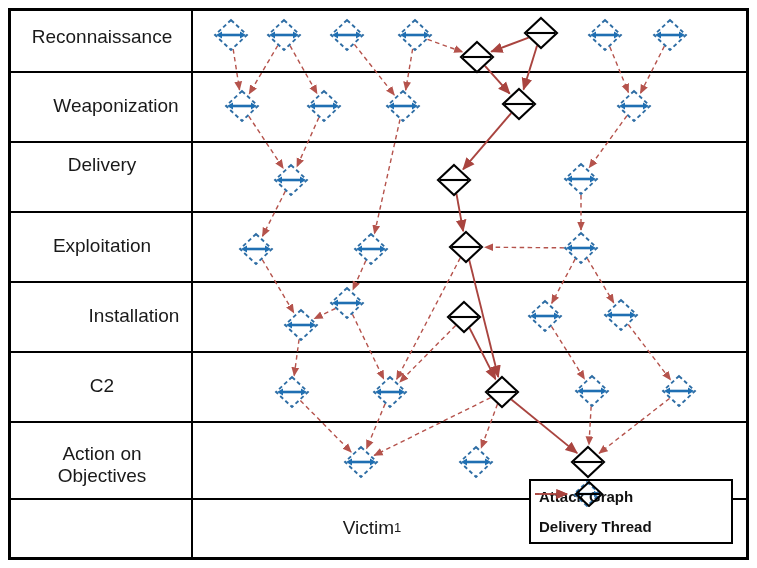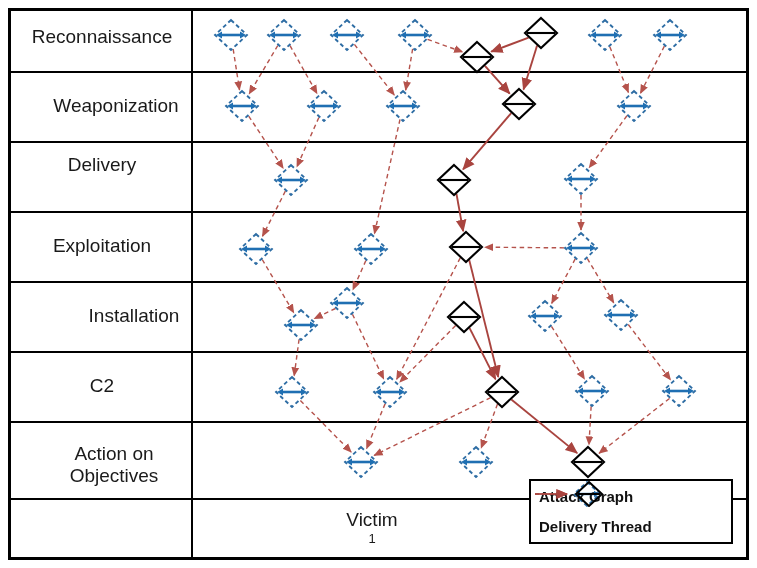--- a/index.html
+++ b/index.html
@@ -6,21 +6,21 @@
   body{font-family:"Liberation Sans",sans-serif;}
   #page{position:relative;width:757px;height:568px;background:#fff;overflow:hidden;}
   #frame{position:absolute;left:8px;top:8px;width:741px;height:552px;border:3px solid #000;box-sizing:border-box;}
   #labelcol{position:absolute;left:0;top:0;width:182px;height:100%;border-right:2px solid #000;box-sizing:border-box;}
   .rowline{position:absolute;left:0;width:100%;height:0;border-top:2px solid #000;}
   .rowlabel{position:absolute;left:0;width:182px;display:flex;align-items:center;justify-content:center;
             text-align:center;font-size:19px;color:#1a1a1a;line-height:1.18;}
   #graph{position:absolute;left:182px;top:0;right:0;bottom:0;}
   svg{position:absolute;left:0;top:0;}
   #victim{position:absolute;left:182px;top:495px;width:380px;height:65px;display:flex;align-items:center;
-          justify-content:center;font-size:19px;color:#1a1a1a;flex-direction:column;}
+          justify-content:center;font-size:19px;color:#1a1a1a;}
   #victim .sub{font-size:13px;vertical-align:-4px;}
   #legend{position:absolute;left:529px;top:479px;width:204px;height:65px;border:2px solid #000;
           background:#fff;box-sizing:border-box;display:flex;flex-direction:column;}
   .legrow{flex:1;display:flex;align-items:center;padding:0 8px;}
   .legtext{font-size:15px;font-weight:bold;color:#111;white-space:nowrap;}
   .legart{margin-left:auto;display:flex;align-items:center;}
 </style>
 </head>
 <body>
 
@@ -38,21 +38,21 @@
         <div class="rowline" style="top: 410px;"></div>
         <div class="rowline" style="top: 487px;"></div>
       </div>
     <div id="rowlabels">
         <div class="rowlabel" style="top: 0px; height: 52px;">Reconnaissance</div>
         <div class="rowlabel" style="top: 60px; height: 70px; padding-left: 14px;">Weaponization</div>
         <div class="rowlabel" style="top: 130px; height: 49px;">Delivery</div>
         <div class="rowlabel" style="top: 200px; height: 70px;">Exploitation</div>
         <div class="rowlabel" style="top: 270px; height: 70px; margin-left: 32px;">Installation</div>
         <div class="rowlabel" style="top: 340px; height: 70px;">C2</div>
-        <div class="rowlabel" style="top: 410px; height: 88px; padding-left: 12px;">Action on<br>Objectives</div>
+        <div class="rowlabel" style="top: 410px; height: 88px;">Action on<br>Objectives</div>
         <div class="rowlabel" style="top: 487px; height: 65px;"></div>
       </div>
 
     <div id="graph">
       <svg id="svg" width="556" height="548">
         <defs>
           <marker id="ah-d" markerWidth="7" markerHeight="7" refX="6" refY="3.2" orient="auto">
             <path d="M0,0.4 L6.6,3.2 L0,6 z" fill="#B5534C"></path>
           </marker>
           <marker id="ah-s" markerWidth="7" markerHeight="7" refX="6" refY="3.2" orient="auto">

